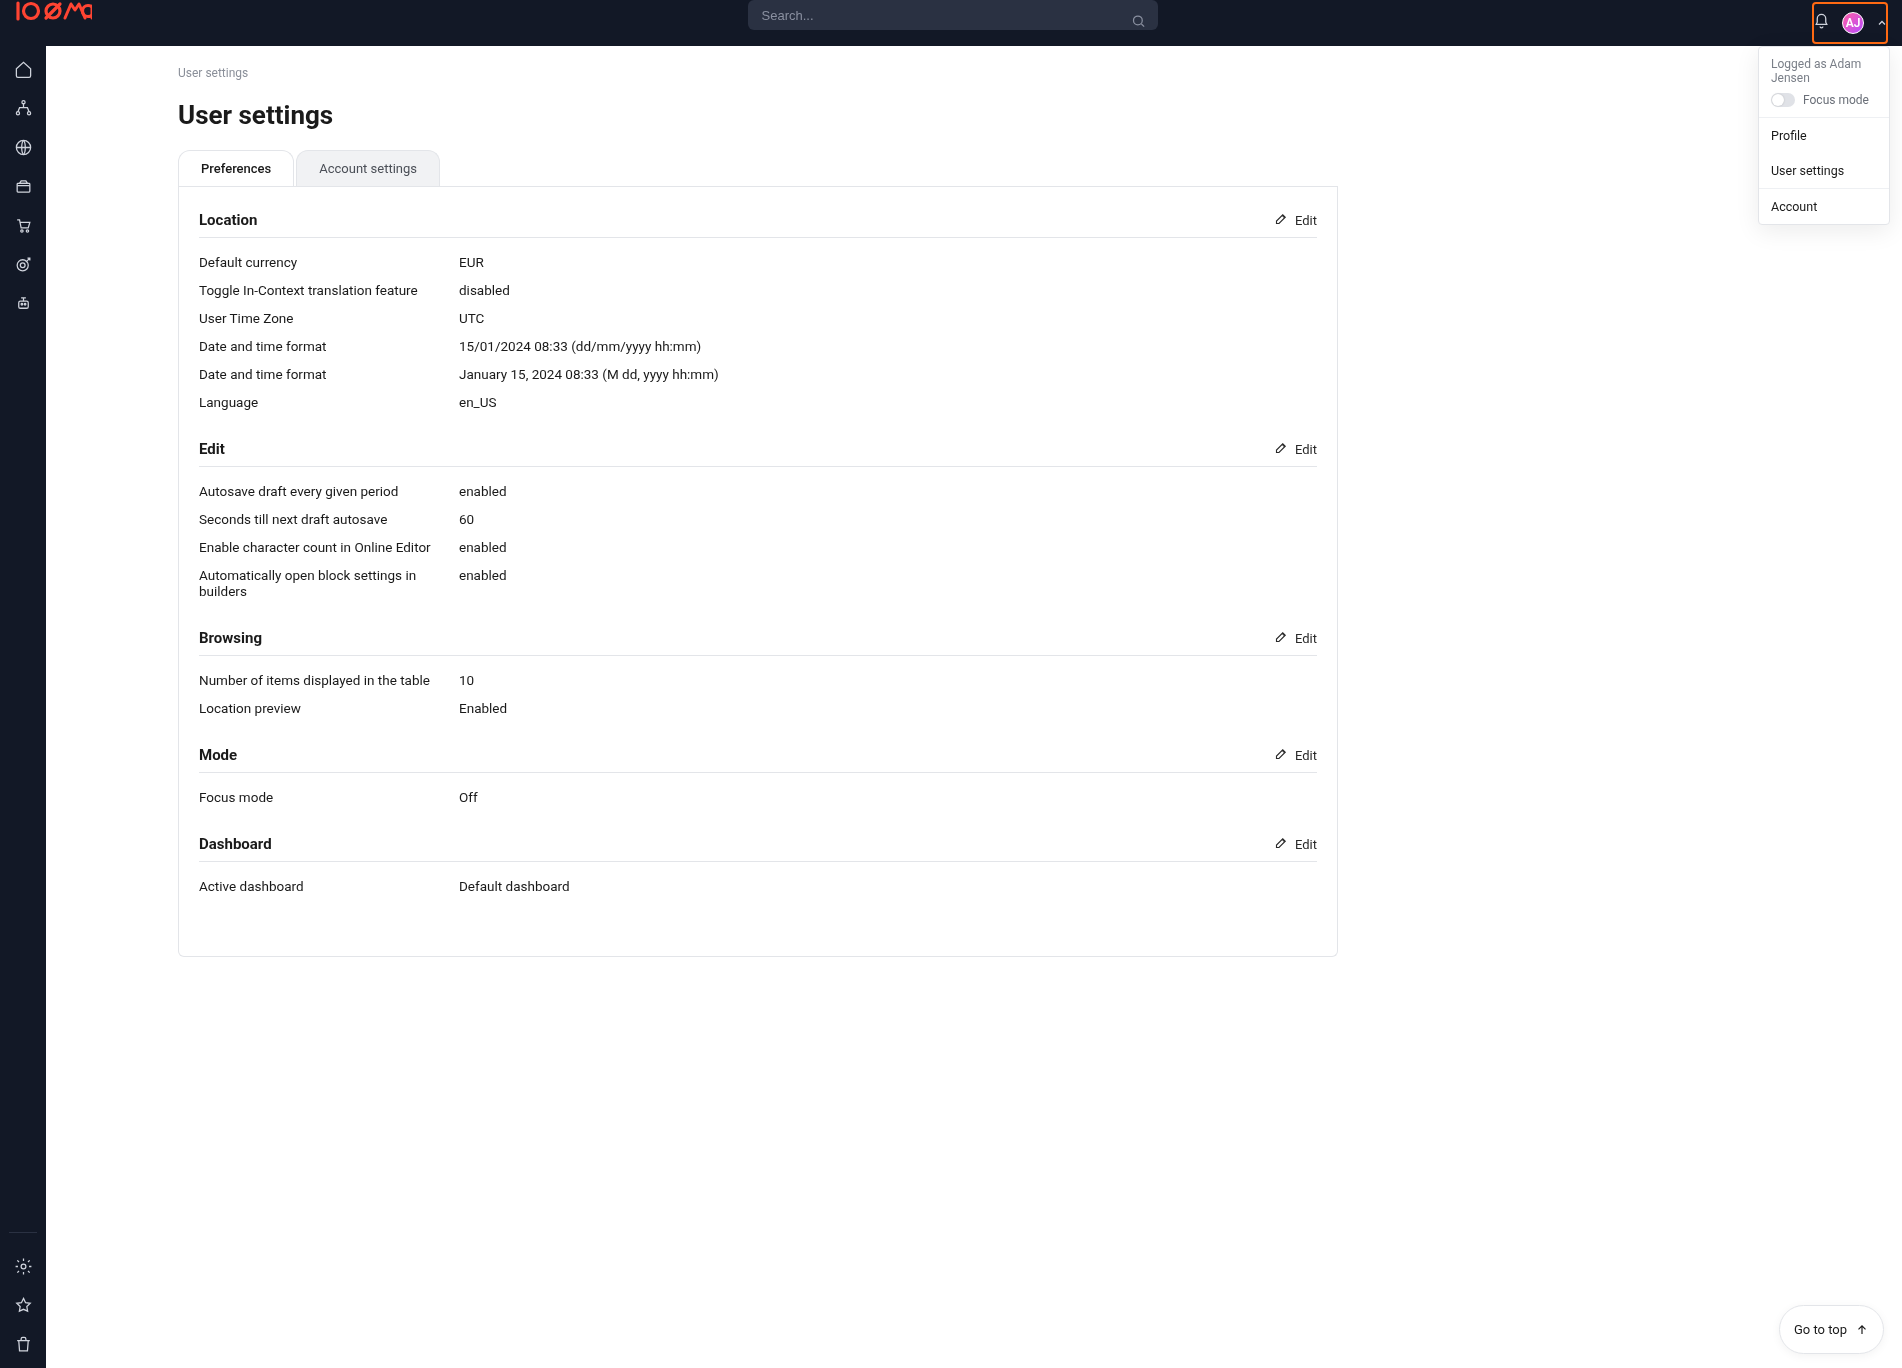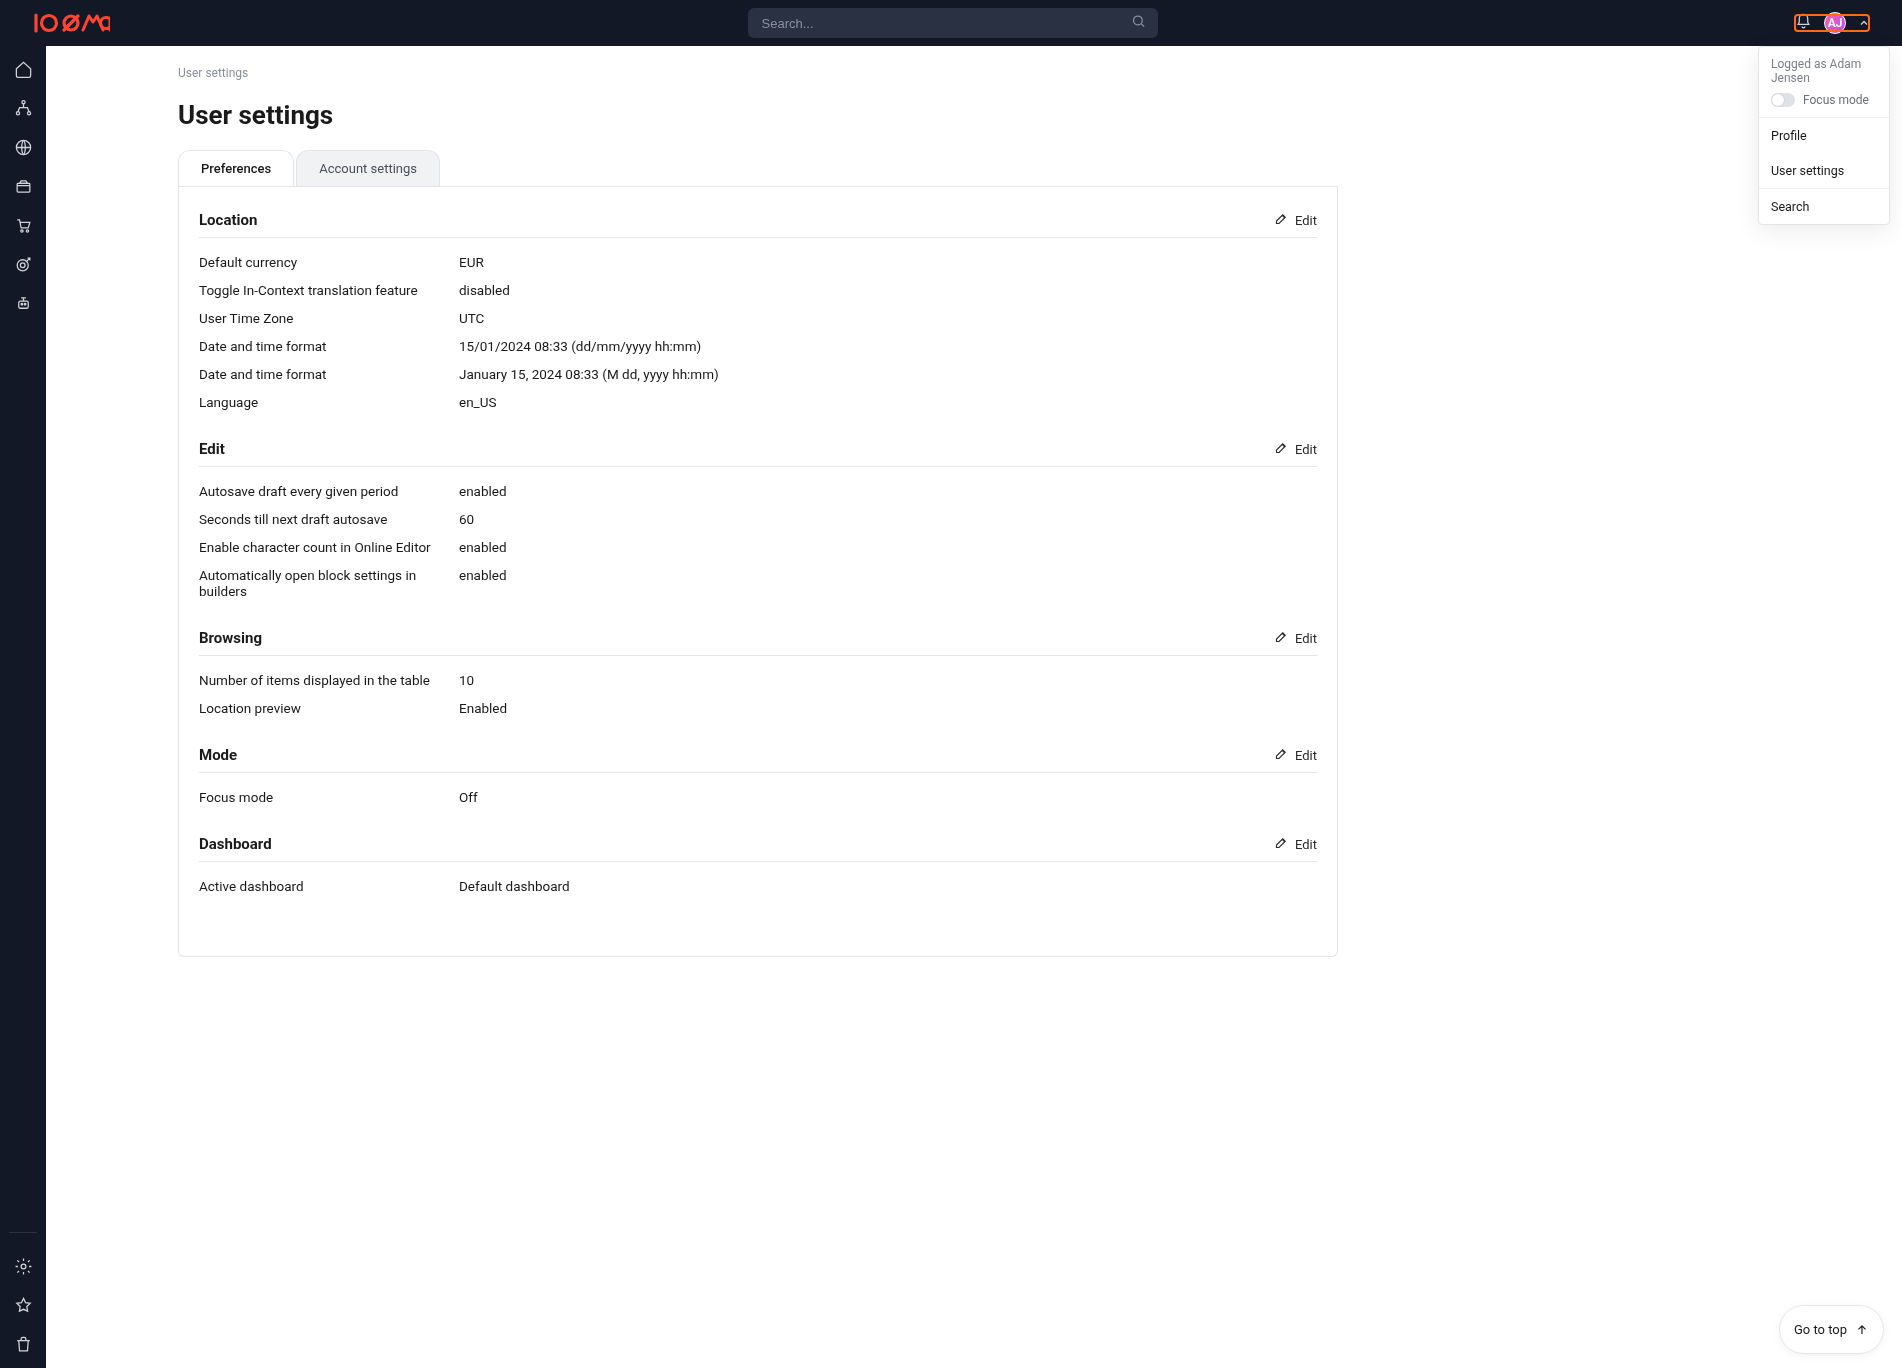--- a/index.html
+++ b/index.html
@@ -1,20 +1,20 @@
 <!DOCTYPE html>
 <html><head>
 <meta charset="utf-8">
 <style>
   * { box-sizing: border-box; margin: 0; padding: 0; }
   html, body { height: 100%; font-family: -apple-system, BlinkMacSystemFont, "Segoe UI", Roboto, Arial, sans-serif; background:#fff; color:#1a1a1a; }
   body { overflow:hidden; }
 
   
-  .topbar { position:fixed; top:0; left:0; right:0; height:46px; background:#121826; display:flex; align-items:center; padding:0 32px; z-index:50; }
+  .topbar { position:fixed; top:0; left:0; right:0; height:46px; background:#121826; display:flex; padding:0 14px; z-index:50; }
   .logo { color:#ff4444; font-weight:700; font-size:22px; letter-spacing:-0.5px; font-style:italic; }
   .logo svg { display:block; }
   .search-wrap { margin:0 auto; width:410px; }
   .search-input { width:100%; height:30px; border:none; border-radius:6px; background:#2a3142; color:#cfd3dc; padding:0 36px 0 14px; font-size:13px; outline:none; }
   .search-input::placeholder { color:#8a90a0; }
   .search-wrap { position:relative; }
   .search-icon { position:absolute; right:12px; top:50%; transform:translateY(-50%); color:#8a90a0; }
   .top-right { display:flex; align-items:center; gap:12px; position:relative; }
   .bell { color:#cfd3dc; }
   .avatar { width:22px; height:22px; border-radius:50%; background:linear-gradient(135deg,#ff5fa6,#b84bff); display:flex; align-items:center; justify-content:center; color:#fff; font-size:12px; font-weight:600; border:1.5px solid #fff; }
@@ -179,21 +179,21 @@
   <div class="hdr">
     <div class="name"><span>Logged as</span> <span>Adam Jensen</span></div>
     <div class="focus-row">
       <span class="toggle"></span>
       <span>Focus mode</span>
     </div>
   </div>
   <div class="mi">Profile</div>
   <div class="mi">User settings</div>
   <div class="sep"></div>
-  <div class="mi">Search</div>
+  <div class="mi">Account</div>
 </div>
 
 <div class="main">
   <div class="content">
     <div class="breadcrumb">User settings</div>
     <h1 class="page-title">User settings</h1>
 
     <div class="tabs">
       <div class="tab active">Preferences</div>
       <div class="tab">Account settings</div>

